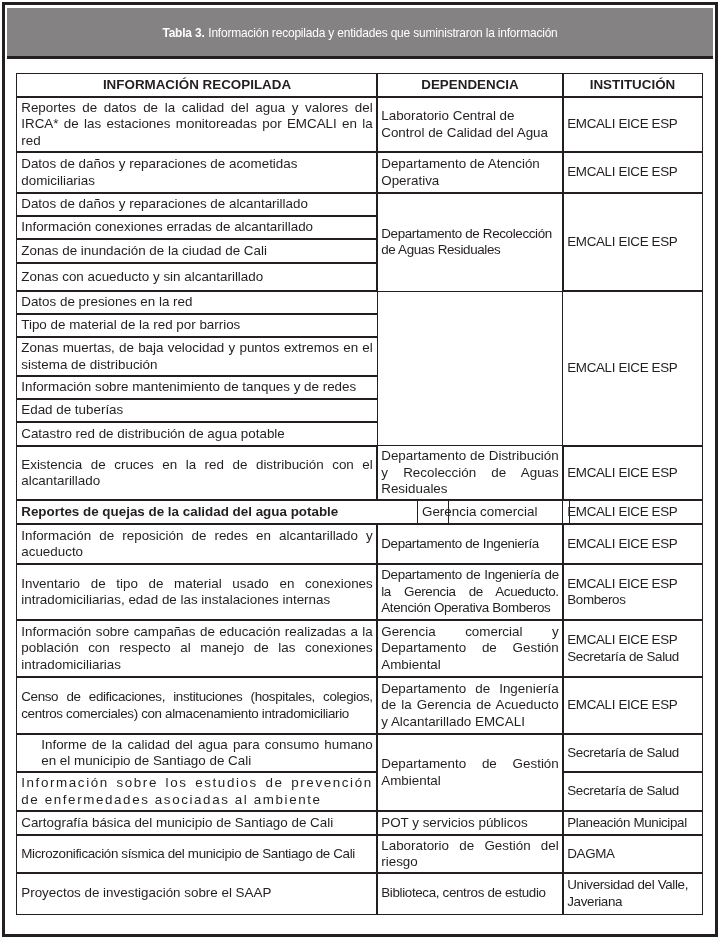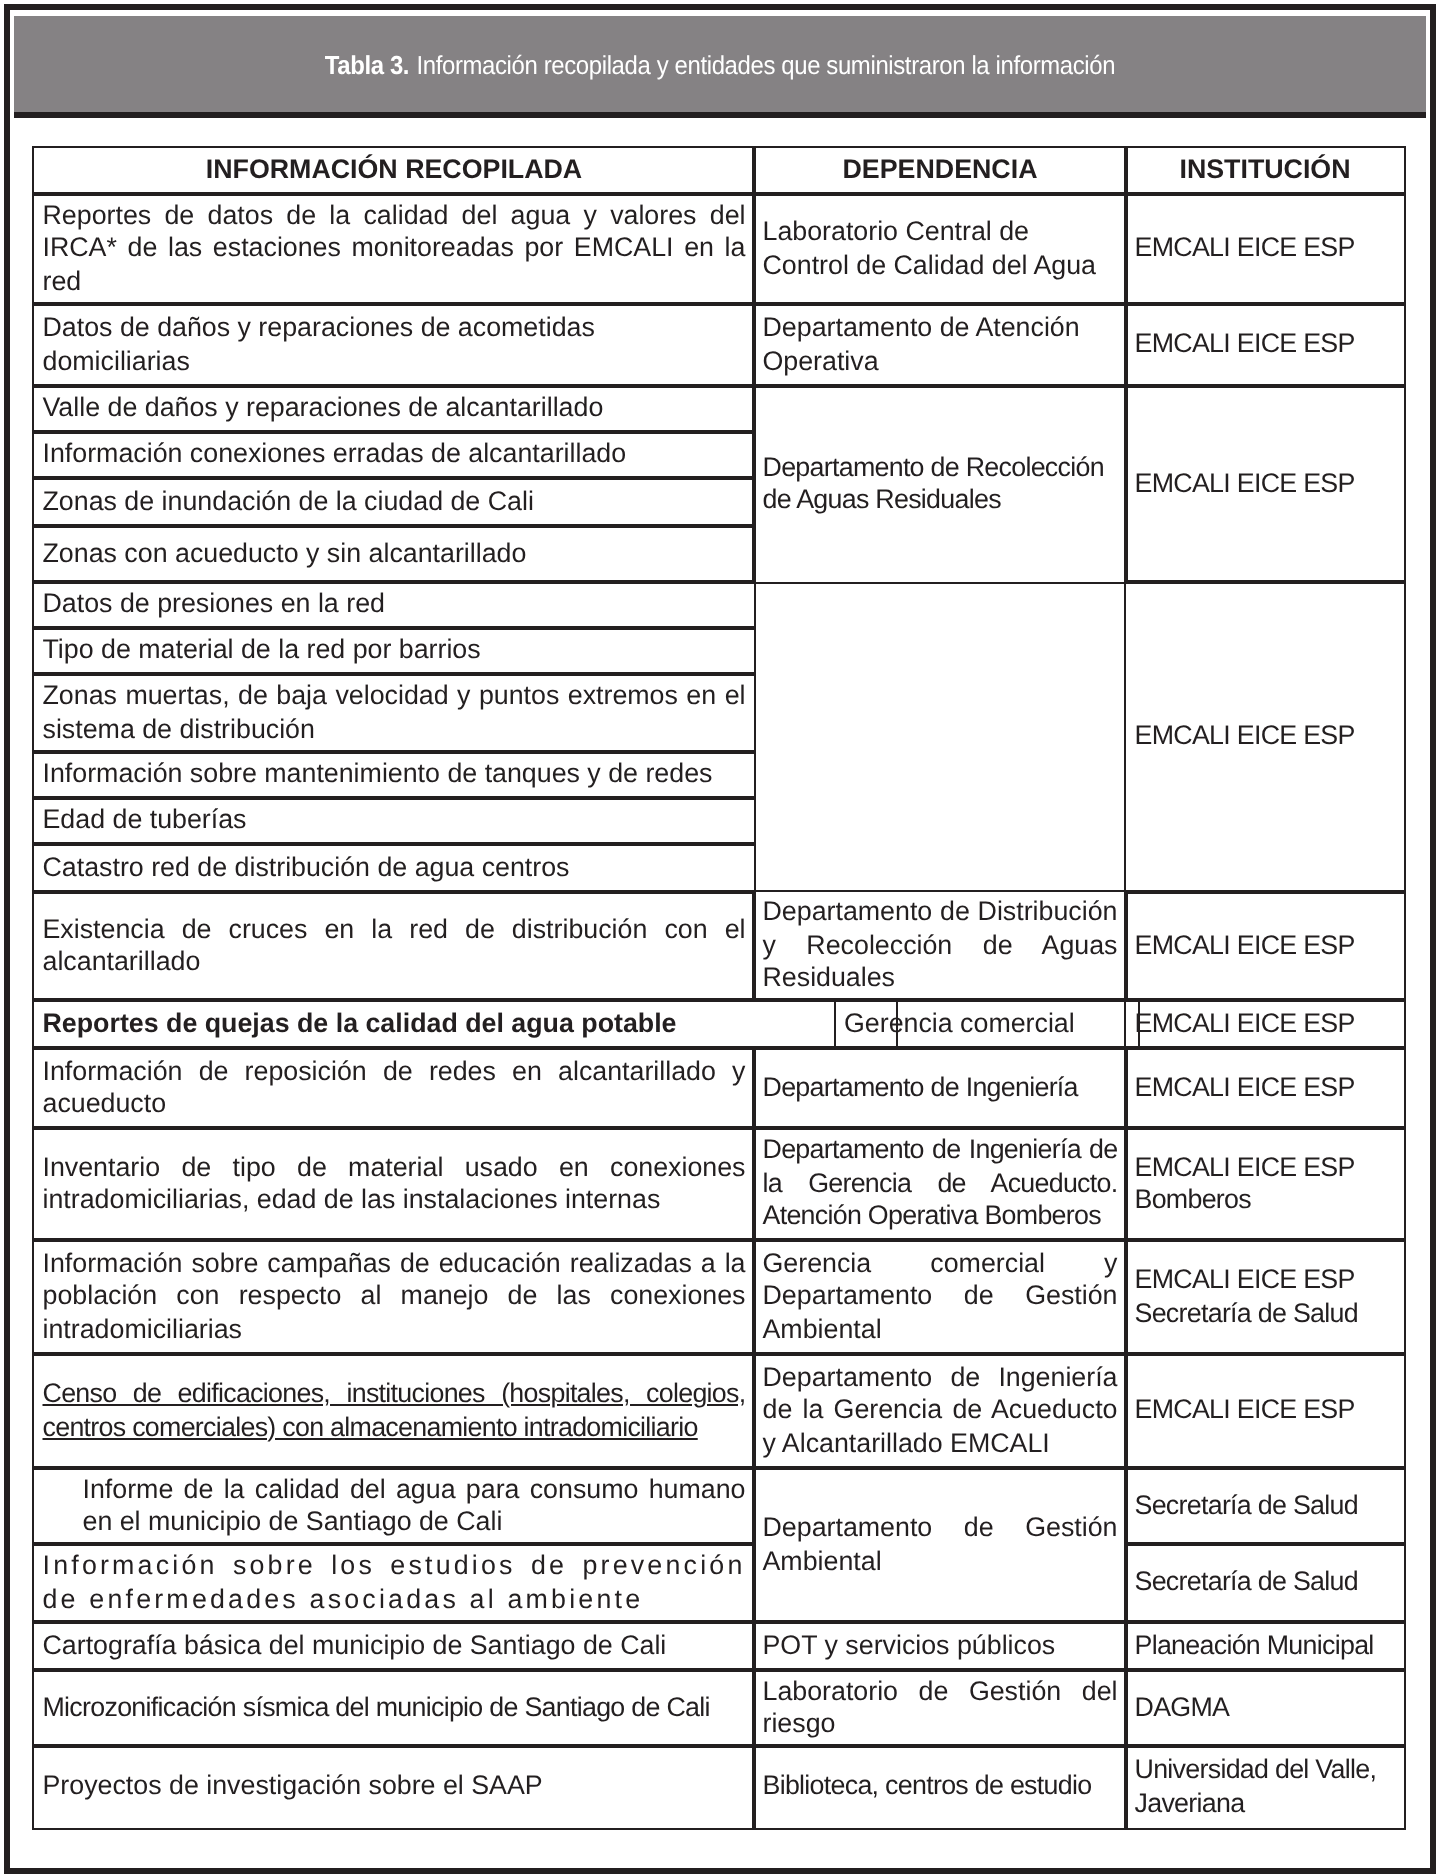--- a/index.html
+++ b/index.html
@@ -48,21 +48,21 @@
     <div class="cell head" style="left: 546px; width: 140.5px; top: 0px; height: 24.5px;">
       <span>INSTITUCIÓN</span>
     </div>
     <div class="cell justify" style="left: 0px; width: 361.5px; top: 23px; height: 56.5px;">
       <span>Reportes de datos de la calidad del agua y valores del IRCA* de las estaciones monitoreadas por EMCALI en la red</span>
     </div>
     <div class="cell " style="left: 0px; width: 361.5px; top: 78px; height: 42.5px;">
       <span>Datos de daños y reparaciones de acometidas domiciliarias</span>
     </div>
     <div class="cell " style="left: 0px; width: 361.5px; top: 119px; height: 24.5px;">
-      <span>Valle de daños y reparaciones de alcantarillado</span>
+      <span>Datos de daños y reparaciones de alcantarillado</span>
     </div>
     <div class="cell " style="left: 0px; width: 361.5px; top: 142px; height: 24.5px;">
       <span>Información conexiones erradas de alcantarillado</span>
     </div>
     <div class="cell " style="left: 0px; width: 361.5px; top: 165px; height: 25.5px;">
       <span>Zonas de inundación de la ciudad de Cali</span>
     </div>
     <div class="cell " style="left: 0px; width: 361.5px; top: 189px; height: 29.5px;">
       <span>Zonas con acueducto y sin alcantarillado</span>
     </div>
@@ -75,38 +75,38 @@
     <div class="cell justify" style="left: 0px; width: 361.5px; top: 263px; height: 40.5px;">
       <span>Zonas muertas, de baja velocidad y puntos extremos en el sistema de distribución</span>
     </div>
     <div class="cell " style="left: 0px; width: 361.5px; top: 302px; height: 24.5px;">
       <span>Información sobre mantenimiento de tanques y de redes</span>
     </div>
     <div class="cell " style="left: 0px; width: 361.5px; top: 325px; height: 24.5px;">
       <span>Edad de tuberías</span>
     </div>
     <div class="cell " style="left: 0px; width: 361.5px; top: 348px; height: 25.5px;">
-      <span>Catastro red de distribución de agua centros</span>
+      <span>Catastro red de distribución de agua potable</span>
     </div>
     <div class="cell justify" style="left: 0px; width: 361.5px; top: 372px; height: 55.5px;">
       <span>Existencia de cruces en la red de distribución con el alcantarillado</span>
     </div>
     <div class="cell " style="left: 0px; width: 433px; top: 426px; height: 25.5px; font-weight: bold;">
       <span>Reportes de quejas de la calidad del agua potable</span>
     </div>
     <div class="cell justify" style="left: 0px; width: 361.5px; top: 450px; height: 41.5px;">
       <span>Información de reposición de redes en alcantarillado y acueducto</span>
     </div>
     <div class="cell justify" style="left: 0px; width: 361.5px; top: 490px; height: 57.5px;">
       <span>Inventario de tipo de material usado en conexiones intradomiciliarias, edad de las instalaciones internas</span>
     </div>
     <div class="cell justify" style="left: 0px; width: 361.5px; top: 546px; height: 58.5px;">
       <span>Información sobre campañas de educación realizadas a la población con respecto al manejo de las conexiones intradomiciliarias</span>
     </div>
-    <div class="cell cond justify" style="left: 0px; width: 361.5px; top: 603px; height: 58.5px; text-decoration: underline;">
+    <div class="cell cond justify" style="left: 0px; width: 361.5px; top: 603px; height: 58.5px;">
       <span>Censo de edificaciones, instituciones (hospitales, colegios, centros comerciales) con almacenamiento intradomiciliario</span>
     </div>
     <div class="cell justify" style="left: 0px; width: 361.5px; top: 660px; height: 39.5px; padding-left: 24px;">
       <span>Informe de la calidad del agua para consumo humano en el municipio de Santiago de Cali</span>
     </div>
     <div class="cell wide justify" style="left: 0px; width: 361.5px; top: 698px; height: 40.5px;">
       <span>Información sobre los estudios de prevención de enfermedades asociadas al ambiente</span>
     </div>
     <div class="cell " style="left: 0px; width: 361.5px; top: 737px; height: 25.5px;">
       <span>Cartografía básica del municipio de Santiago de Cali</span>

